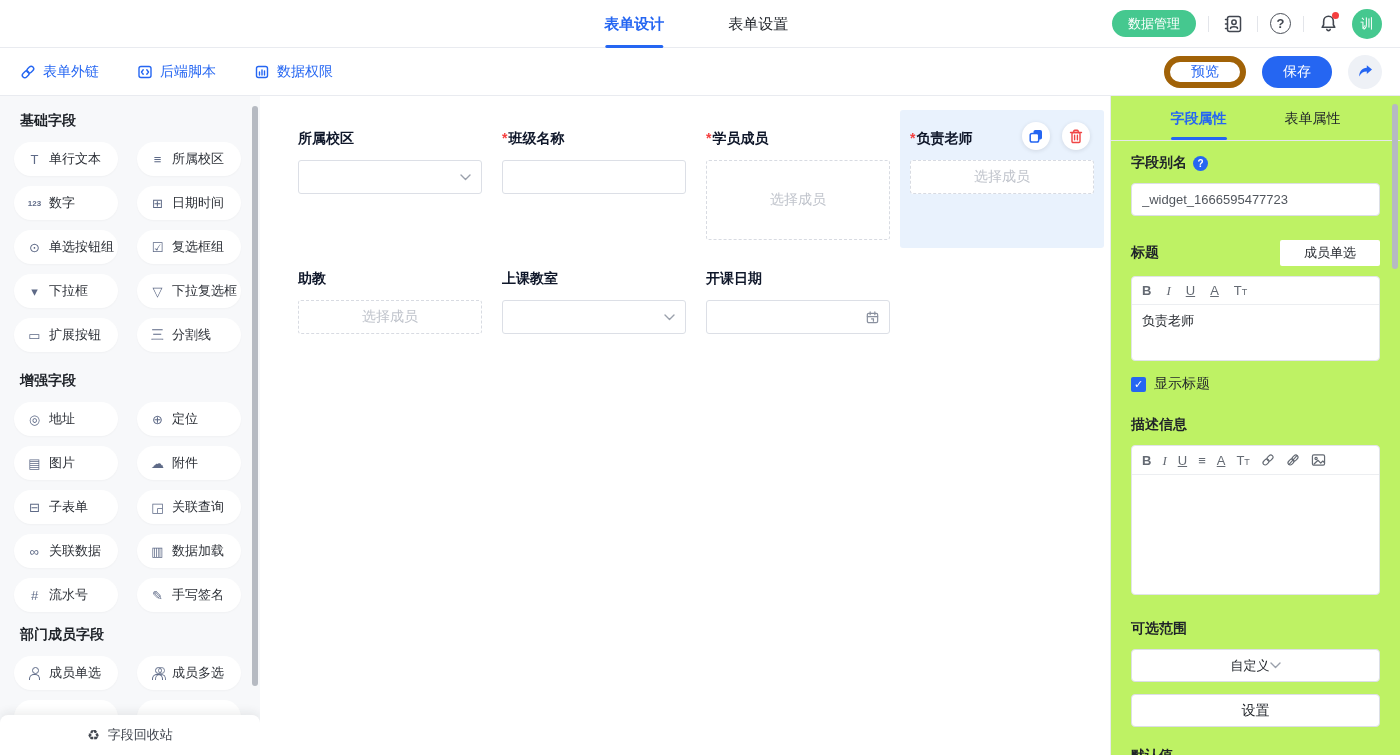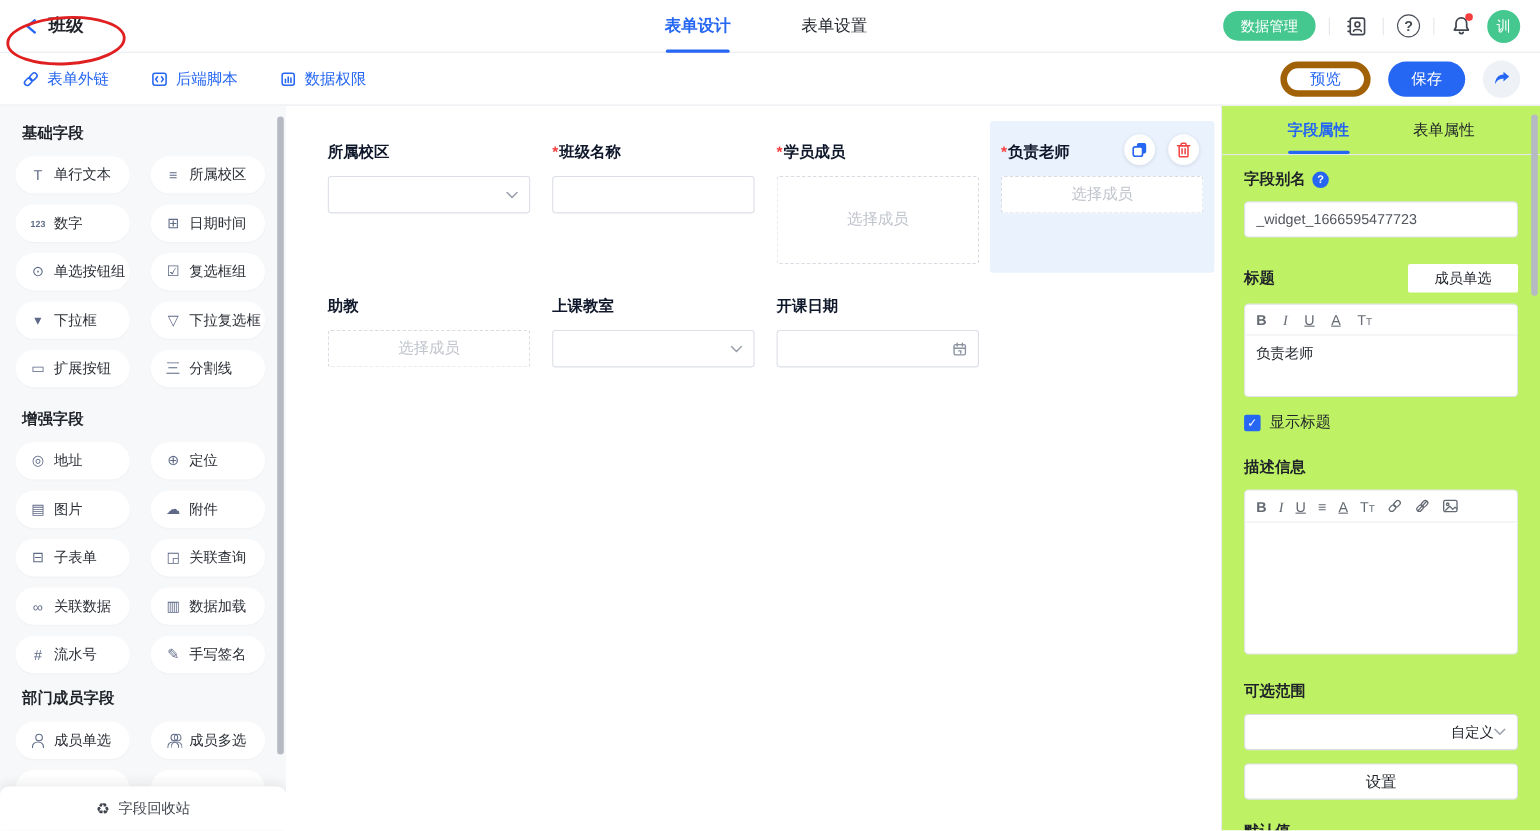--- a/index.html
+++ b/index.html
@@ -88,45 +88,32 @@
   .ed-toolbar { height:28px; border-bottom:1px solid #eceef1; display:flex; align-items:center; gap:15px; padding:0 10px; color:#646a73; }
   .ed-toolbar.wide { gap:11px; height:29px; }
   .ed-btn { font-size:13px; cursor:pointer; line-height:1; display:inline-flex; align-items:flex-end; }
   .ed-b{font-weight:700;} .ed-i{font-style:italic; font-family:"Liberation Serif",serif;} .ed-u{text-decoration:underline;} .ed-a{text-decoration:underline;}
   .ed-tt small{font-size:9px;}
   .ed-content { padding:7px 10px; font-size:13px; color:#1f2329; }
   .ed-content.h56 { height:55px; } .ed-content.h120 { height:119px; }
   .chk-row { display:flex; align-items:center; gap:8px; }
   .chk { width:15px; height:15px; background:#2566f2; border-radius:2px; color:#fff; font-size:11px; display:flex; align-items:center; justify-content:center; cursor:pointer; }
   .chk-label { font-size:14px; color:#1f2329; }
-  .p-select { width:100%; height:33px; border:1px solid #dcdfe6; border-radius:4px; background:#fff; display:flex; align-items:center; justify-content:flex-end; padding:0 10px; font-size:13px; color:#1f2329; cursor:pointer; }
+  .p-select { width:100%; height:33px; border:1px solid #dcdfe6; border-radius:4px; background:#fff; display:flex; align-items:center; justify-content:center; padding:0 10px; font-size:13px; color:#1f2329; cursor:pointer; }
   .p-btn { width:100%; height:33px; border:1px solid #dcdfe6; border-radius:4px; background:#fff; font-size:14px; color:#1f2329; cursor:pointer; font-family:inherit; }
   .cutlabel { font-size:14px; font-weight:700; color:#1f2329; }
   .pp-scrollbar { position:absolute; right:2px; top:8px; width:6px; height:165px; background:#b6bac2; border-radius:3px; }
   svg { display:block; }
 </style>
 </head>
 <body>
 
 <div class="app">
 
   <header class="topbar">
-    <div class="tb-left">
-      <span class="back">
-        <span>
-          <svg width="13" height="14" viewBox="0 0 13 14">
-              <polyline points="9.5,1.5 3,7 9.5,12.5" fill="none" stroke="#2566f2" stroke-width="2.2" stroke-linecap="round" stroke-linejoin="round"></polyline>
-            </svg>
-        </span>
-        <span class="back-label">班级</span>
-      </span>
-      <svg class="annot" width="122" height="54" viewBox="0 0 122 54">
-        <ellipse cx="58" cy="26" rx="53" ry="21" fill="none" stroke="#e02020" stroke-width="2.6" transform="rotate(-3 58 26)"></ellipse>
-      </svg>
-    </div>
     <nav class="tb-tabs">
       <div class="tab active">表单设计</div>
       <div class="tab">表单设置</div>
     </nav>
     <div class="tb-right">
       <button class="green-pill">数据管理</button>
       <span class="vdiv"></span>
       <span class="hicon">
         <svg width="20" height="20" viewBox="0 0 20 20" fill="none" stroke="#41464f" stroke-width="1.5" stroke-linecap="round">
           <rect x="4.5" y="2.5" width="13" height="15" rx="2"></rect>

